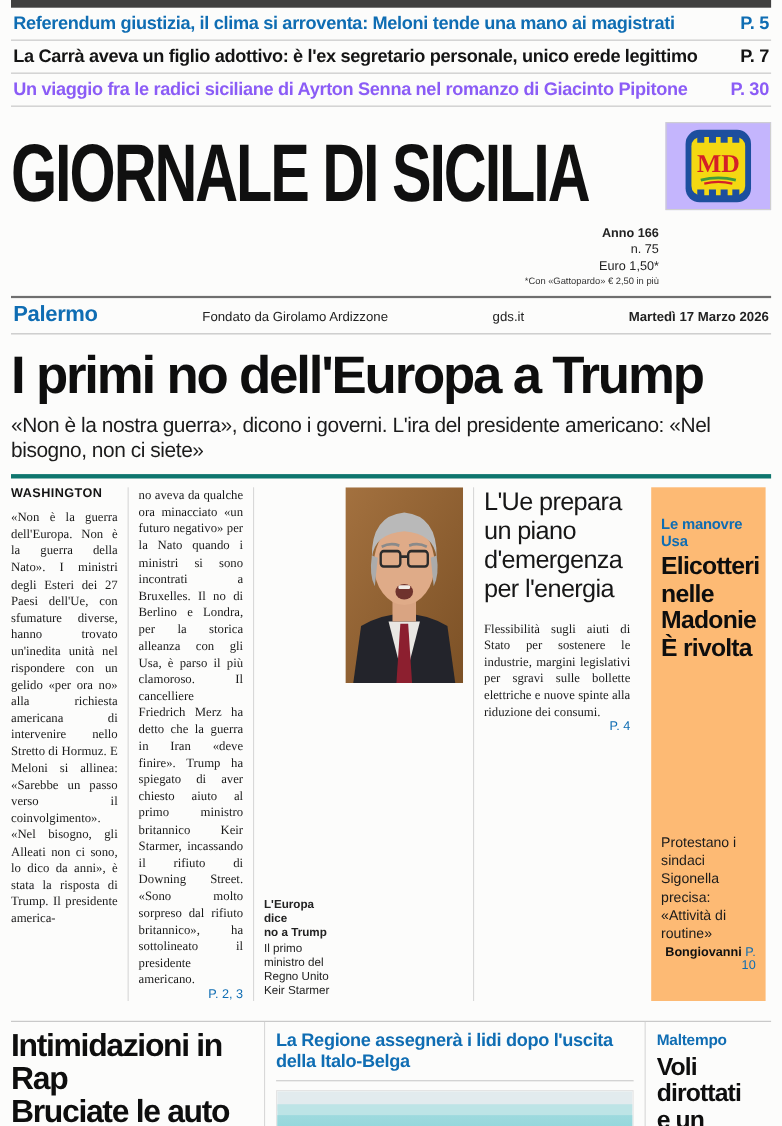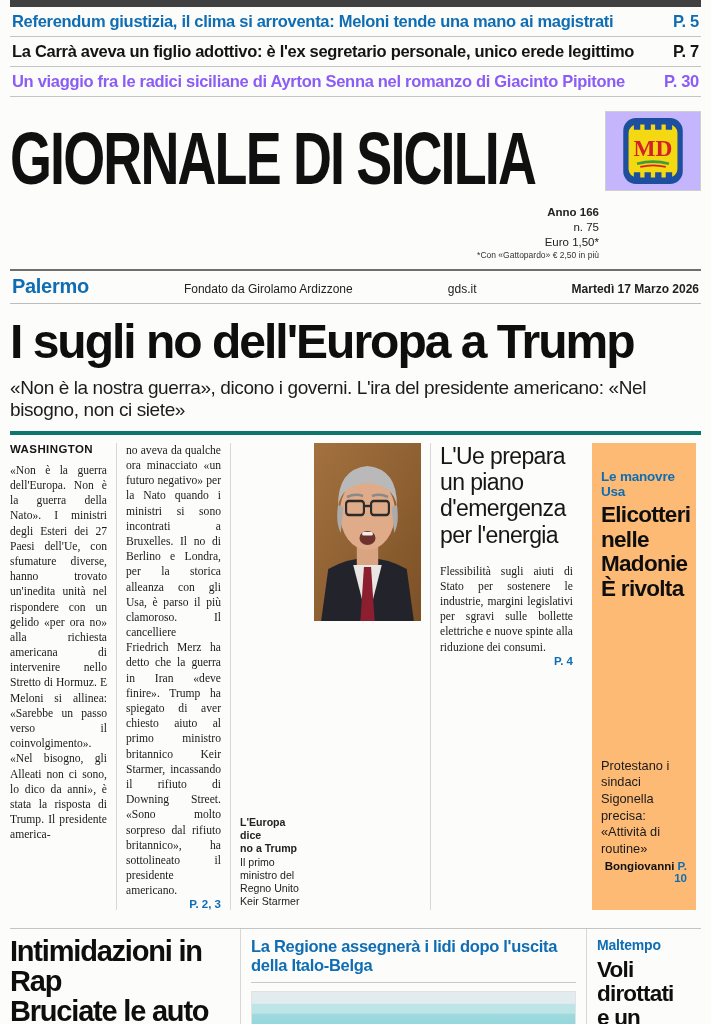--- a/index.html
+++ b/index.html
@@ -46,21 +46,21 @@
   .story-grid {
     display:grid; grid-template-columns:106px 114px 200px 152px 114px;
     border-top:4px solid #0f766e; padding-top:8px; min-height:188px; margin-bottom:18px;
   }
   .sg-col { padding:0 9px; }
   .sg-col + .sg-col { border-left:1px solid #d8d8d8; }
   .sg-col:first-child { padding-left:0; }
   .sg-col:last-child { padding-right:0; border-left:none; padding-left:10px; }
   .dateline { font-size:11.5px; font-weight:700; letter-spacing:0.4px; margin-bottom:8px; }
   .serif { font-family:"Liberation Serif", serif; font-size:11.6px; line-height:1.31; text-align:justify; color:#1a1a1a; }
-  .pageref { color:#0f6db3; font-weight:700; font-size:11.5px; font-family:"Liberation Sans",sans-serif; }
+  .pageref { color:#0f6db3; font-weight:400; font-size:11.5px; font-family:"Liberation Sans",sans-serif; }
   .tar { text-align:right; }
   .photo-col { display:flex; gap:6px; }
   .photo-cap { width:68px; align-self:flex-end; font-size:10.6px; line-height:1.25; padding-bottom:2px; color:#222; }
   .cap-bold { font-weight:700; }
   .starmer-ph { flex:1; height:178px; }
   .energia-h { font-size:23px; font-weight:400; letter-spacing:-0.6px; line-height:1.14; color:#161616; margin-bottom:16px; }
   .graybox { background:#fdba74; height:100%; padding:26px 9px; display:flex; flex-direction:column; }
   .kick { color:#0f6db3; font-weight:700; font-size:13.5px; letter-spacing:-0.2px; }
   .gb-h { font-size:22.5px; font-weight:800; letter-spacing:-0.7px; line-height:1.1; margin-top:4px; color:#0e0e0e;}
   .gb-body { font-size:12.8px; line-height:1.3; margin-top:auto; color:#1a1a1a; }
@@ -126,21 +126,21 @@
     </div>
   </div>
 
   <div class="infobar">
     <span class="ib-edition">Palermo</span>
     <span class="ib-founded">Fondato da Girolamo Ardizzone</span>
     <span class="ib-site">gds.it</span>
     <span class="ib-date">Martedì 17 Marzo 2026</span>
   </div>
 
-  <h1 class="lead-h1">I sugli no dell'Europa a Trump</h1>
+  <h1 class="lead-h1">I primi no dell'Europa a Trump</h1>
   <div class="lead-deck">«Non è la nostra guerra», dicono i governi. L'ira del presidente americano: «Nel bisogno, non ci siete»</div>
 
   <div class="story-grid">
     <div class="sg-col">
       <div class="dateline">WASHINGTON</div>
       <div class="serif">«Non è la guerra dell'Europa. Non è la guerra della Nato». I ministri degli Esteri dei 27 Paesi dell'Ue, con sfumature diverse, hanno trovato un'inedita unità nel rispondere con un gelido «per ora no» alla richiesta americana di intervenire nello Stretto di Hormuz. E Meloni si allinea: «Sarebbe un passo verso il coinvolgimento». «Nel bisogno, gli Alleati non ci sono, lo dico da anni», è stata la risposta di Trump. Il presidente america-</div>
     </div>
     <div class="sg-col">
       <div class="serif">no aveva da qualche ora minacciato «un futuro negativo» per la Nato quando i ministri si sono incontrati a Bruxelles. Il no di Berlino e Londra, per la storica alleanza con gli Usa, è parso il più clamoroso. Il cancelliere Friedrich Merz ha detto che la guerra in Iran «deve finire». Trump ha spiegato di aver chiesto aiuto al primo ministro britannico Keir Starmer, incassando il rifiuto di Downing Street. «Sono molto sorpreso dal rifiuto britannico», ha sottolineato il presidente americano.</div>
       <div class="tar pageref">P. 2, 3</div>

